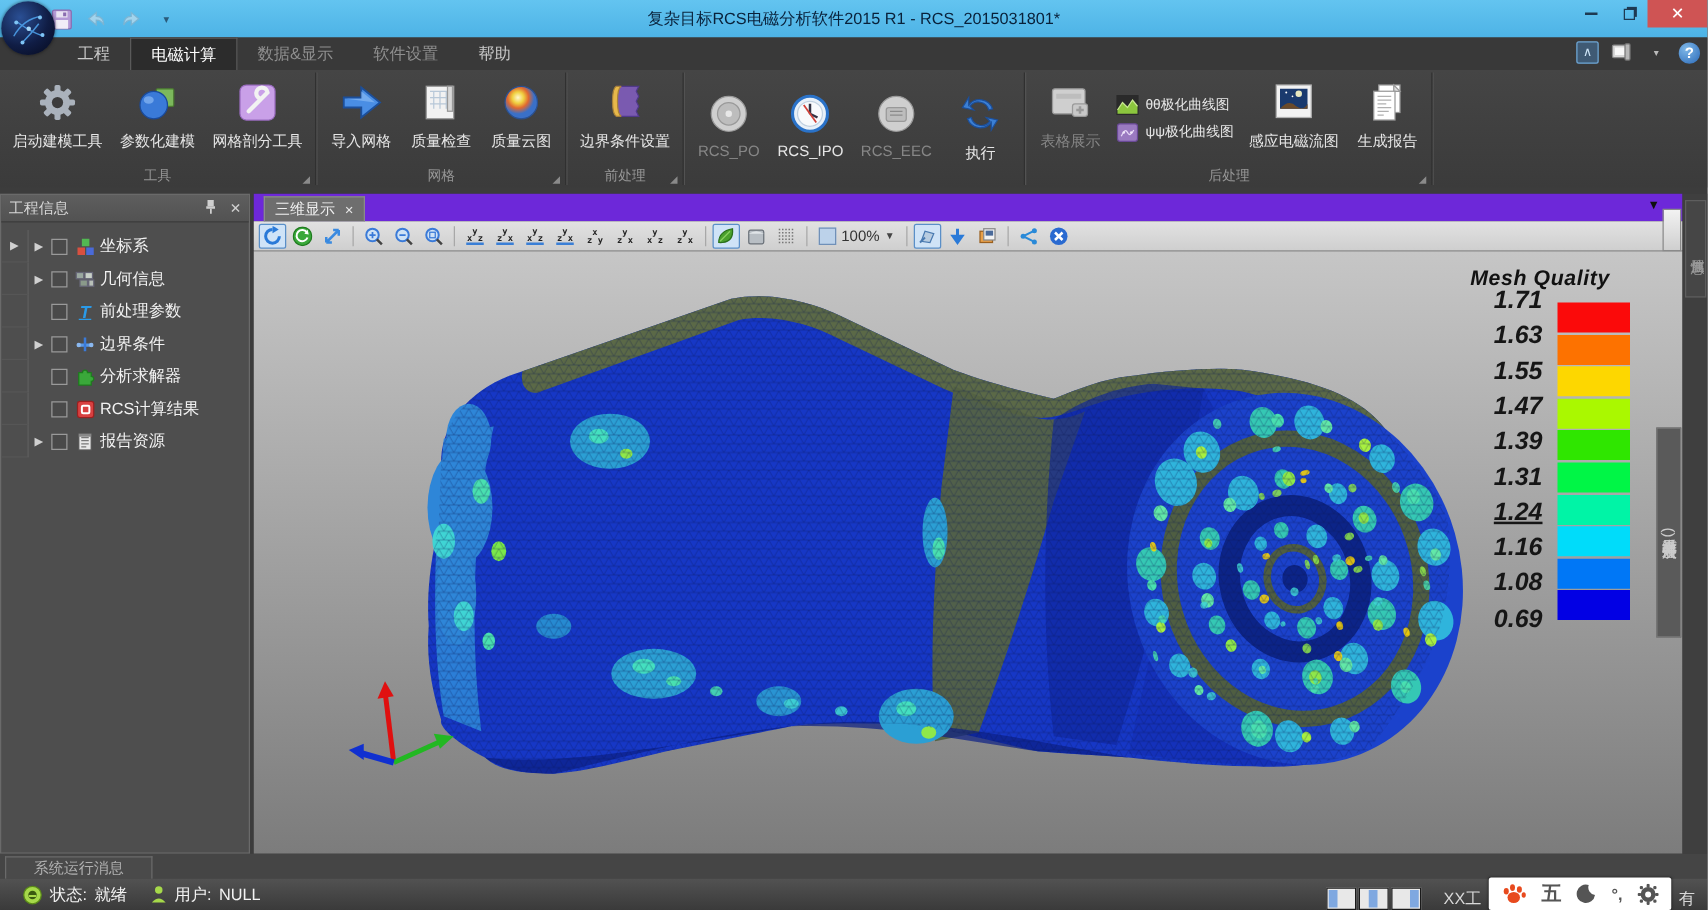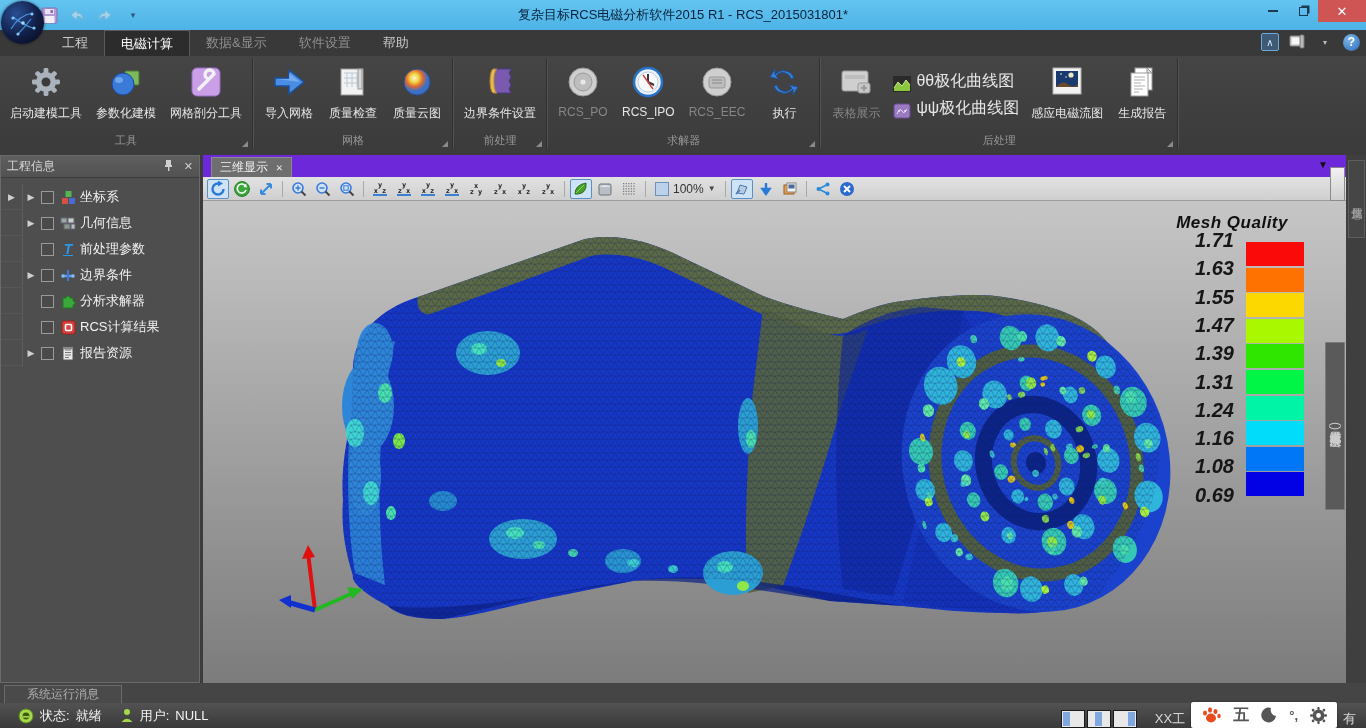--- a/index.html
+++ b/index.html
@@ -50,21 +50,21 @@
   .rgroup-label .expand { position:absolute; right:4px; bottom:3px; width:0; height:0;
     border-left:6px solid transparent; border-bottom:6px solid #8a8a8a; }
   .rsep { width:2px; margin:2px 0; background:linear-gradient(#303030,#303030) left/1px 100% no-repeat,
           linear-gradient(#525252,#525252) right/1px 100% no-repeat; }
   .rbtn { min-width:62px; padding:2px 6px; height:72px; display:flex; flex-direction:column;
     align-items:center; justify-content:flex-start; color:#e6e6e6; font-size:12px; }
   .rbtn .ricon { height:42px; display:flex; align-items:center; justify-content:center; }
   .rbtn .rlabel { white-space:nowrap; margin-top:2px; }
   .rbtn.disabled { color:#868686; }
   .smallstack { display:flex; flex-direction:column; gap:6px; padding:0 4px; }
-  .sbtn { display:flex; align-items:flex-end; gap:5px; color:#e6e6e6; font-size:16px; white-space:nowrap; }
+  .sbtn { display:flex; align-items:flex-start; gap:5px; color:#e6e6e6; font-size:11px; white-space:nowrap; }
 
   
   .leftpanel { position:absolute; left:0; top:155px; width:200px; height:528px;
     background:#4e4e4e; border:1px solid #6a6a6a; }
   .lp-header { height:22px; background:linear-gradient(#5e5e5e,#525252); display:flex; align-items:center;
     padding:0 6px; color:#d6d6d6; font-size:12px; border-bottom:1px solid #3c3c3c;}
   .lp-header .sp { flex:1; }
   .lp-tools { display:flex; gap:10px; color:#cfcfcf; font-size:11px; align-items:center;}
   .tree { padding-top:6px; }
   .trow { display:flex; align-items:center; height:26px; }
@@ -353,24 +353,20 @@
           </div>
           <div class="rbtn">
             <span class="ricon">
               <svg width="34" height="34" viewBox="0 0 34 34">
                 <path d="M27 13 A11 11 0 0 0 8 10 L8 4 L3 12 L12 14 L9 11 A8.5 8.5 0 0 1 24 14 Z" fill="#3b7fd4" stroke="#1c4f9a"></path>
                 <path d="M7 21 A11 11 0 0 0 26 24 L26 30 L31 22 L22 20 L25 23 A8.5 8.5 0 0 1 10 20 Z" fill="#3b7fd4" stroke="#1c4f9a"></path>
               </svg>
             </span>
             <span class="rlabel">执行</span>
           </div>
-        </div>
-        <div class="rgroup-label">
-          <span>求解器</span>
-          <span class="expand"></span>
         </div>
       </div>
       <div class="rsep"></div>
       <div class="rgroup">
         <div class="rgroup-items">
           <div class="rbtn disabled">
             <span class="ricon">
               <svg width="36" height="34" viewBox="0 0 36 34">
                 <rect x="4" y="6" width="26" height="20" rx="2" fill="#cfcfcf" stroke="#9a9a9a"></rect>
                 <rect x="7" y="10" width="20" height="4" fill="#bdbdbd"></rect>
@@ -920,21 +916,21 @@
           <div class="legend-block" style="right: 42px; top: 194.6px; background: rgb(0, 244, 166);"></div>
           <div class="legend-block" style="right: 42px; top: 220.2px; background: rgb(0, 220, 250);"></div>
           <div class="legend-block" style="right: 42px; top: 245.8px; background: rgb(0, 119, 246);"></div>
           <div class="legend-block" style="right: 42px; top: 271.4px; background: rgb(2, 0, 228);"></div>
           <div class="legend-label" style="right: 112px; top: 41px;">1.71</div>
           <div class="legend-label" style="right: 112px; top: 69.3px; font-style: italic;">1.63</div>
           <div class="legend-label" style="right: 112px; top: 97.6px;">1.55</div>
           <div class="legend-label" style="right: 112px; top: 125.9px;">1.47</div>
           <div class="legend-label" style="right: 112px; top: 154.2px;">1.39</div>
           <div class="legend-label" style="right: 112px; top: 182.5px;">1.31</div>
-          <div class="legend-label" style="right: 112px; top: 210.8px;">1.24</div>
+          <div class="legend-label" style="right: 112px; top: 210.8px; text-decoration: underline;">1.24</div>
           <div class="legend-label" style="right: 112px; top: 239.1px;">1.16</div>
           <div class="legend-label" style="right: 112px; top: 267.4px;">1.08</div>
           <div class="legend-label" style="right: 112px; top: 295.7px;">0.69</div>
         </div>
     </div>
   </div>
 
   <div class="rightstrip"></div>
   <div class="tab-caret">▼</div>
   <div class="scroll-thumb"></div>

